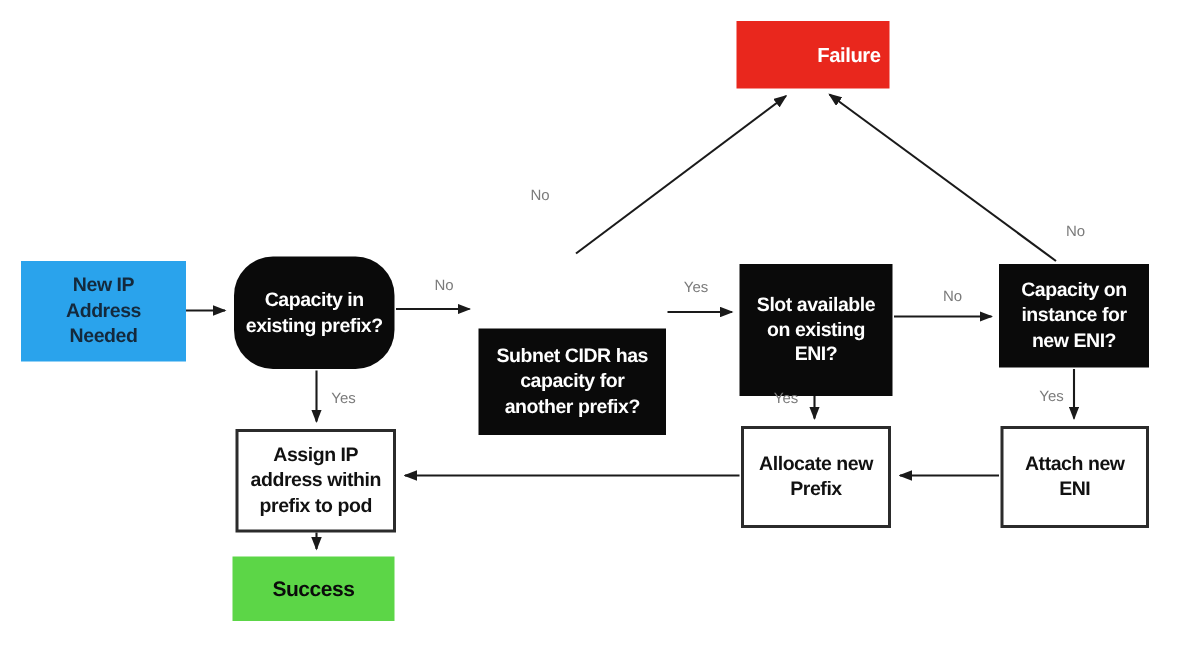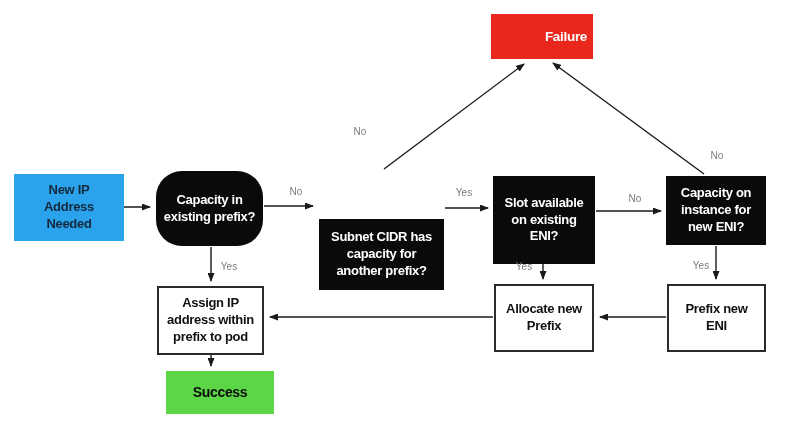--- a/index.html
+++ b/index.html
@@ -56,21 +56,21 @@
   }
   .node-process {
     background: #FFFFFF;
     color: #111111;
     border: 2px solid #2B2B2B;
   }
   .node-assign   { left: 157px; top: 286px; width: 107px; height: 69px; }
   .node-allocate { left: 494px; top: 284px; width: 100px; height: 68px; }
   .node-attach   { left: 667px; top: 284px; width: 99px;  height: 68px; }
   .node-success {
-    left: 166px; top: 371px; width: 108px; height: 43px;
+    left: 155px; top: 371px; width: 108px; height: 43px;
     background: #5CD647;
     color: #0B0B0B;
     font-size: 14px;
   }
   .edge-label {
     position: absolute;
     transform: translate(-50%, -50%);
     font-size: 10px;
     color: #7B7B7B;
     letter-spacing: 0;
@@ -128,21 +128,21 @@
 ENI?</div>
   <div class="node node-decision node-d4">Capacity on
 instance for
 new ENI?</div>
   <div class="node node-failure">Failure</div>
   <div class="node node-process node-assign">Assign IP
 address within
 prefix to pod</div>
   <div class="node node-process node-allocate">Allocate new
 Prefix</div>
-  <div class="node node-process node-attach">Prefix new
+  <div class="node node-process node-attach">Attach new
 ENI</div>
   <div class="node node-success">Success</div>
 
   <span class="edge-label lbl-no1">No</span>
   <span class="edge-label lbl-yes1">Yes</span>
   <span class="edge-label lbl-no-diag-left">No</span>
   <span class="edge-label lbl-yes2">Yes</span>
   <span class="edge-label lbl-yes3">Yes</span>
   <span class="edge-label lbl-no2">No</span>
   <span class="edge-label lbl-no-diag-right">No</span>

